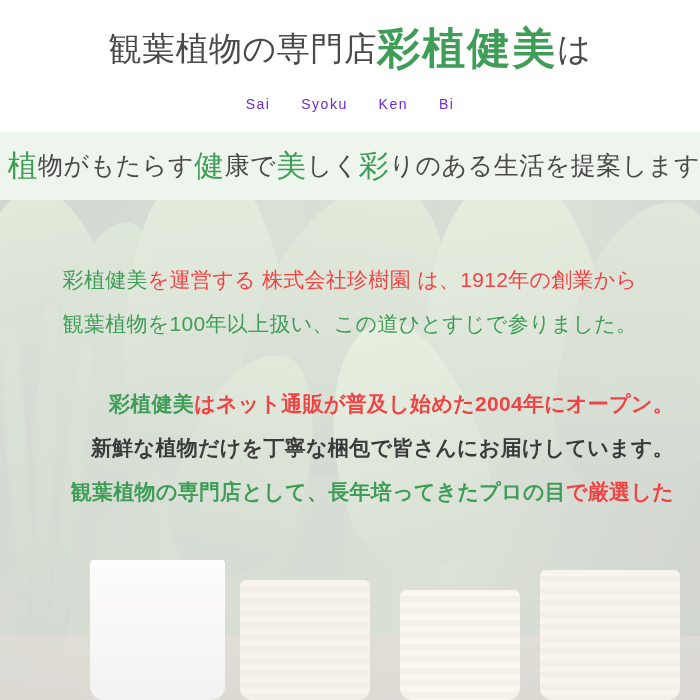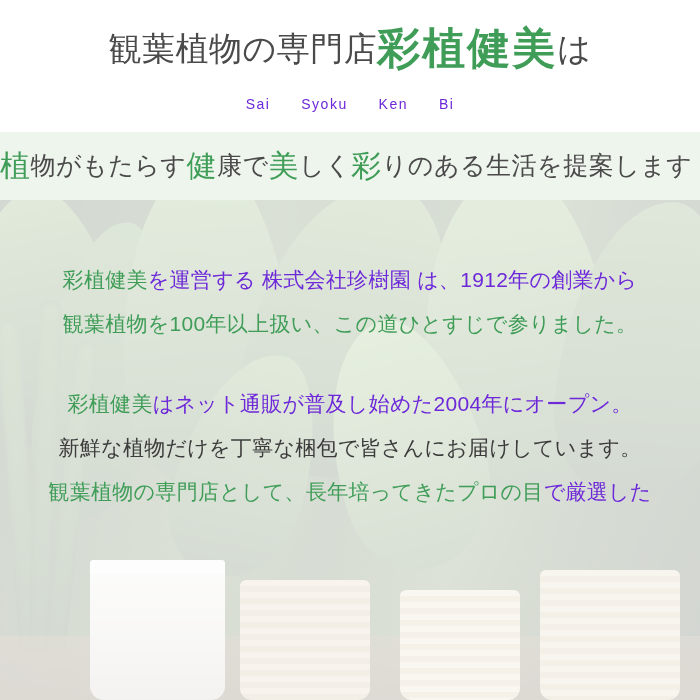--- a/index.html
+++ b/index.html
@@ -75,21 +75,21 @@
   
   .band {
     position: absolute;
     left: 0;
     top: 132px;
     width: 700px;
     height: 68px;
     background: #eef5ec;
     display: flex;
     align-items: center;
-    justify-content: flex-start;
+    justify-content: flex-end;
   }
   .band-text {
     font-size: 25px;
     letter-spacing: 0.5px;
     color: #4a4a4a;
     white-space: nowrap;
   }
   .band-text .g-big {
     color: #3f9d58;
     font-size: 30px;
@@ -202,23 +202,23 @@
     margin: 0 0 14px 0;
   }
   .line {
     font-size: 21px;
     line-height: 44px;
     color: #3b3b3b;
     white-space: nowrap;
     letter-spacing: 0.3px;
   }
   .line.center { text-align: center; }
-  .line.left { text-align: center; }
+  .line.left { text-align: right; font-weight: bold; }
   .line .g { color: #3f9d58; }
-  .line .dark { color: #6d28d9; }
+  .line .dark { color: #ef4444; }
 
   .p1 { margin-top: 22px; }
   .p2 { margin-top: 36px; }
   .p3 { margin-top: 36px; }
 </style>
 </head>
 <body>
 
 <div class="page">
 

